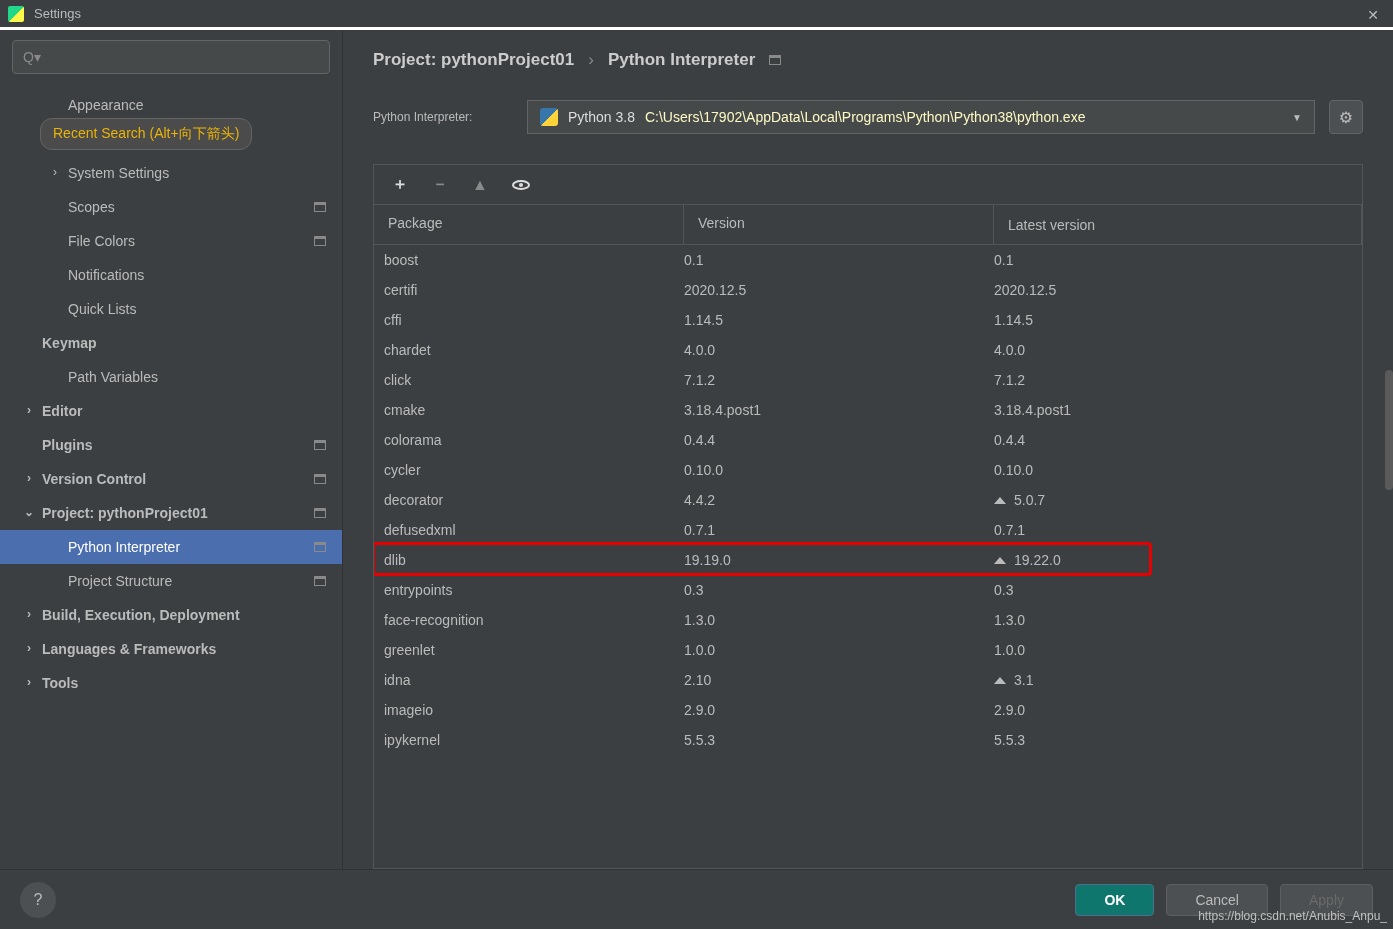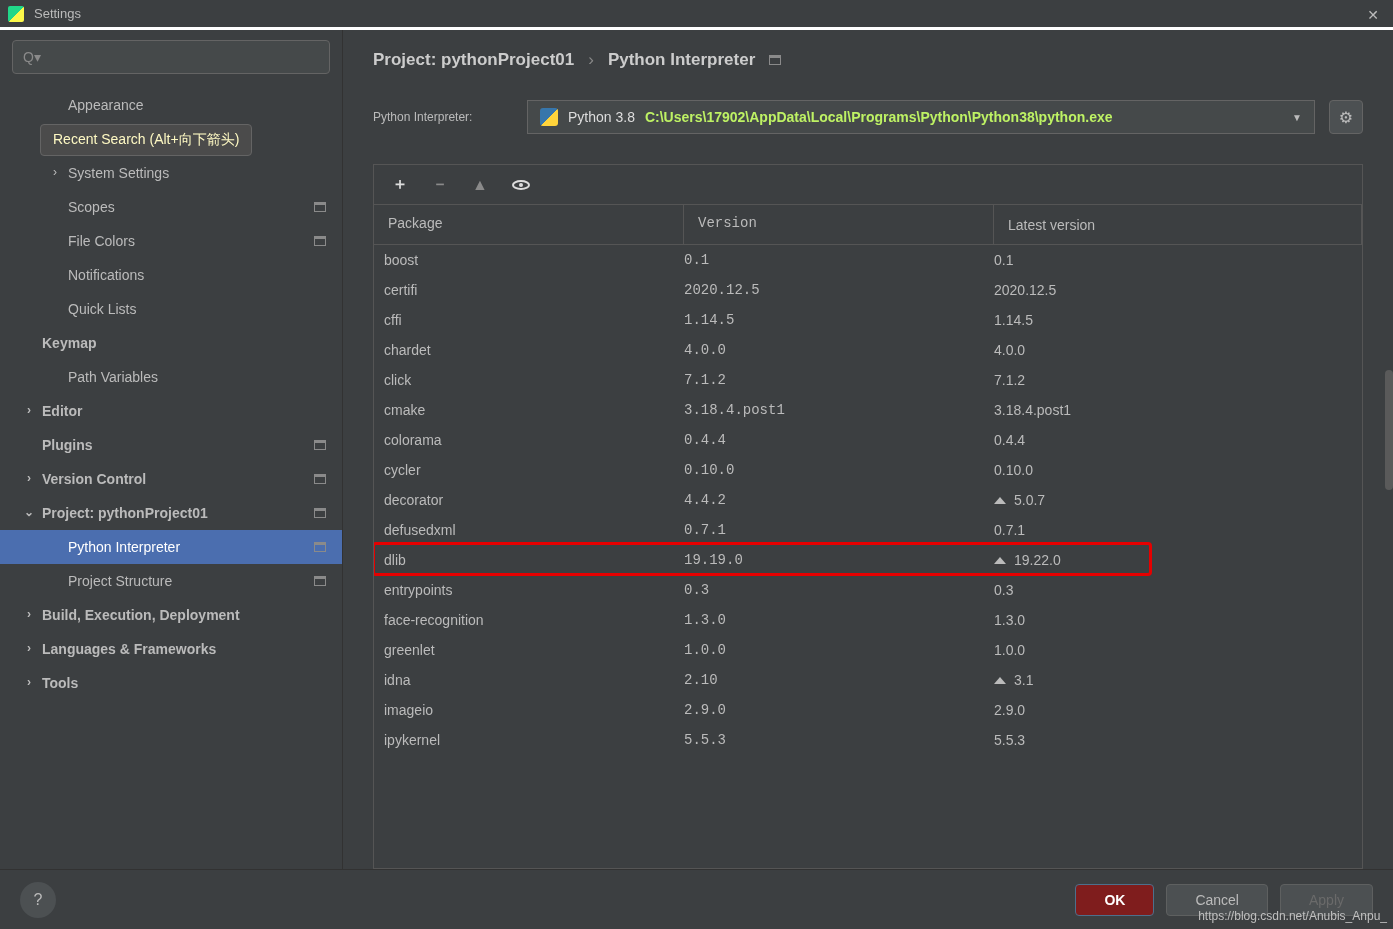--- a/index.html
+++ b/index.html
@@ -15,58 +15,58 @@
 .tree { flex:1; overflow:auto; position:relative; }
 .tree-item { display:flex; align-items:center; height:34px; padding-left:42px; color:#bbbbbb; cursor:pointer; position:relative; }
 .tree-item.top { padding-left:42px; font-weight:bold; }
 .tree-item.child { padding-left:68px; font-weight:normal; }
 .tree-item .chev { position:absolute; left:22px; top:9px; font-size:12px; color:#bbbbbb; width:14px; text-align:center; }
 .tree-item.child .chev { left:48px; }
 .tree-item.selected { background:#4b6eaf; color:#ffffff; }
 .tree-item .icon-window { position:absolute; right:16px; top:12px; width:12px; height:10px; border:1px solid #8a8a8a; }
 .tree-item .icon-window::before { content:""; position:absolute; top:0; left:0; right:0; height:2px; background:#8a8a8a; }
 .tree-item.bold { font-weight:bold; }
-.tooltip { position:absolute; left:40px; top:124px; z-index:50; border:1px solid #646464; background:#4b4b4b; color:#fef9c3; padding:6px 12px; border-radius:4px; font-size:14px; }
+.tooltip { position:absolute; left:40px; top:118px; z-index:50; border:1px solid #646464; background:#4b4b4b; color:#eab308; padding:6px 12px; border-radius:12px; font-size:14px; }
 .content { flex:1; display:flex; flex-direction:column; padding:20px 30px 0 30px; position:relative; }
 .breadcrumb { display:flex; align-items:center; gap:14px; font-size:17px; color:#bbbbbb; margin-bottom:30px; }
 .breadcrumb .b-main { font-weight:bold; color:#cccccc; }
 .breadcrumb .b-sub { font-weight:bold; color:#cccccc; }
 .breadcrumb .chev-sep { color:#888; }
 .bc-icon { width:12px; height:10px; border:1px solid #8a8a8a; position:relative; }
 .bc-icon::before { content:""; position:absolute; top:0; left:0; right:0; height:2px; background:#8a8a8a; }
 .interp-row { display:flex; align-items:center; gap:14px; margin-bottom:30px; }
 .interp-label { color:#bbbbbb; font-size:12px; min-width:140px; }
 .interp-select { flex:1; height:34px; border:1px solid #646464; border-radius:0; background:#45494a; display:flex; align-items:center; padding:0 12px; gap:10px; cursor:pointer; }
 .py-logo { width:18px; height:18px; display:inline-block; background:linear-gradient(135deg,#3776ab 0%,#3776ab 50%,#ffd43b 50%,#ffd43b 100%); border-radius:3px; }
 .interp-name { color:#dddddd; }
-.interp-path { color:#bef264; flex:1; white-space:nowrap; overflow:hidden;font-weight:bold; }
+.interp-path { color:#fef9c3; flex:1; white-space:nowrap; overflow:hidden; }
 .interp-chev { color:#bbbbbb; font-size:10px; }
 .gear-btn { width:34px; height:34px; border:1px solid #646464; border-radius:4px; background:#4c5052; display:flex; align-items:center; justify-content:center; cursor:pointer; color:#bbbbbb; font-size:16px; }
 .pkg-area { flex:1; display:flex; flex-direction:column; border:1px solid #555; overflow:hidden; }
 .pkg-toolbar { height:40px; background:#3c3f41; display:flex; align-items:center; gap:24px; padding:0 18px; border-bottom:1px solid #555; }
 .tb-btn { color:#8a8a8a; cursor:pointer; font-size:16px; font-weight:bold; display:flex; align-items:center; }
 .tb-btn.active { color:#dddddd; }
 .tb-eye { width:18px; height:10px; border:2px solid #dddddd; border-radius:50%; position:relative; }
 .tb-eye::after { content:""; position:absolute; left:5px; top:1px; width:4px; height:4px; background:#dddddd; border-radius:50%; }
 .pkg-header { display:flex; height:40px; background:#3c3f41; border-bottom:1px solid #555; }
 .pkg-header .col { padding:10px 14px; color:#bbbbbb; border-right:1px solid #555; }
 .pkg-body { flex:1; overflow:auto; background:#3c3f41; position:relative; }
 .pkg-row { display:flex; height:30px; align-items:center; color:#bbbbbb; }
 .col { overflow:hidden; white-space:nowrap; }
 .col-pkg { width:310px; padding-left:10px; }
-.col-ver { width:310px;font-family:Liberation Mono, monospace; }
+.col-ver { width:310px; }
 .col-lat { flex:1; display:flex; align-items:center; gap:8px; }
 .up-arrow { width:0; height:0; border-left:6px solid transparent; border-right:6px solid transparent; border-bottom:7px solid #bbbbbb; display:inline-block; }
 .highlight-box { position:absolute; border:3px solid #e60000; pointer-events:none; border-radius:4px; }
 .scrollbar { position:absolute; right:0; top:340px; width:8px; height:120px; background:#5a5a5a; border-radius:4px; }
 .footer { height:60px; display:flex; align-items:center; padding:0 20px; border-top:1px solid #323232; background:#3c3f41; gap:12px; }
 .help-btn { width:36px; height:36px; border-radius:50%; background:#4c5052; display:flex; align-items:center; justify-content:center; color:#bbbbbb; font-size:16px; cursor:pointer; }
 .footer-spacer { flex:1; }
 .btn { height:32px; padding:0 28px; border-radius:4px; border:1px solid #5e6060; background:#4c5052; color:#bbbbbb; display:flex; align-items:center; cursor:pointer; font-size:14px; }
-.btn.primary { background:#7f1d1d; border-color:#4c708c; color:#fff; font-weight:bold;justify-content:flex-end; }
+.btn.primary { background:#0f766e; border-color:#4c708c; color:#fff; font-weight:bold;justify-content:flex-end; }
 .btn.disabled { color:#6a6a6a; }
 .watermark { position:absolute; right:6px; bottom:6px; color:#c0c0c0; font-size:12px; pointer-events:none; }
 </style>
 </head>
 <body>
 
 <div class="titlebar">
   <span class="titlebar-icon"></span>
   <span class="titlebar-title">Settings</span>
   <span class="titlebar-close">✕</span>

